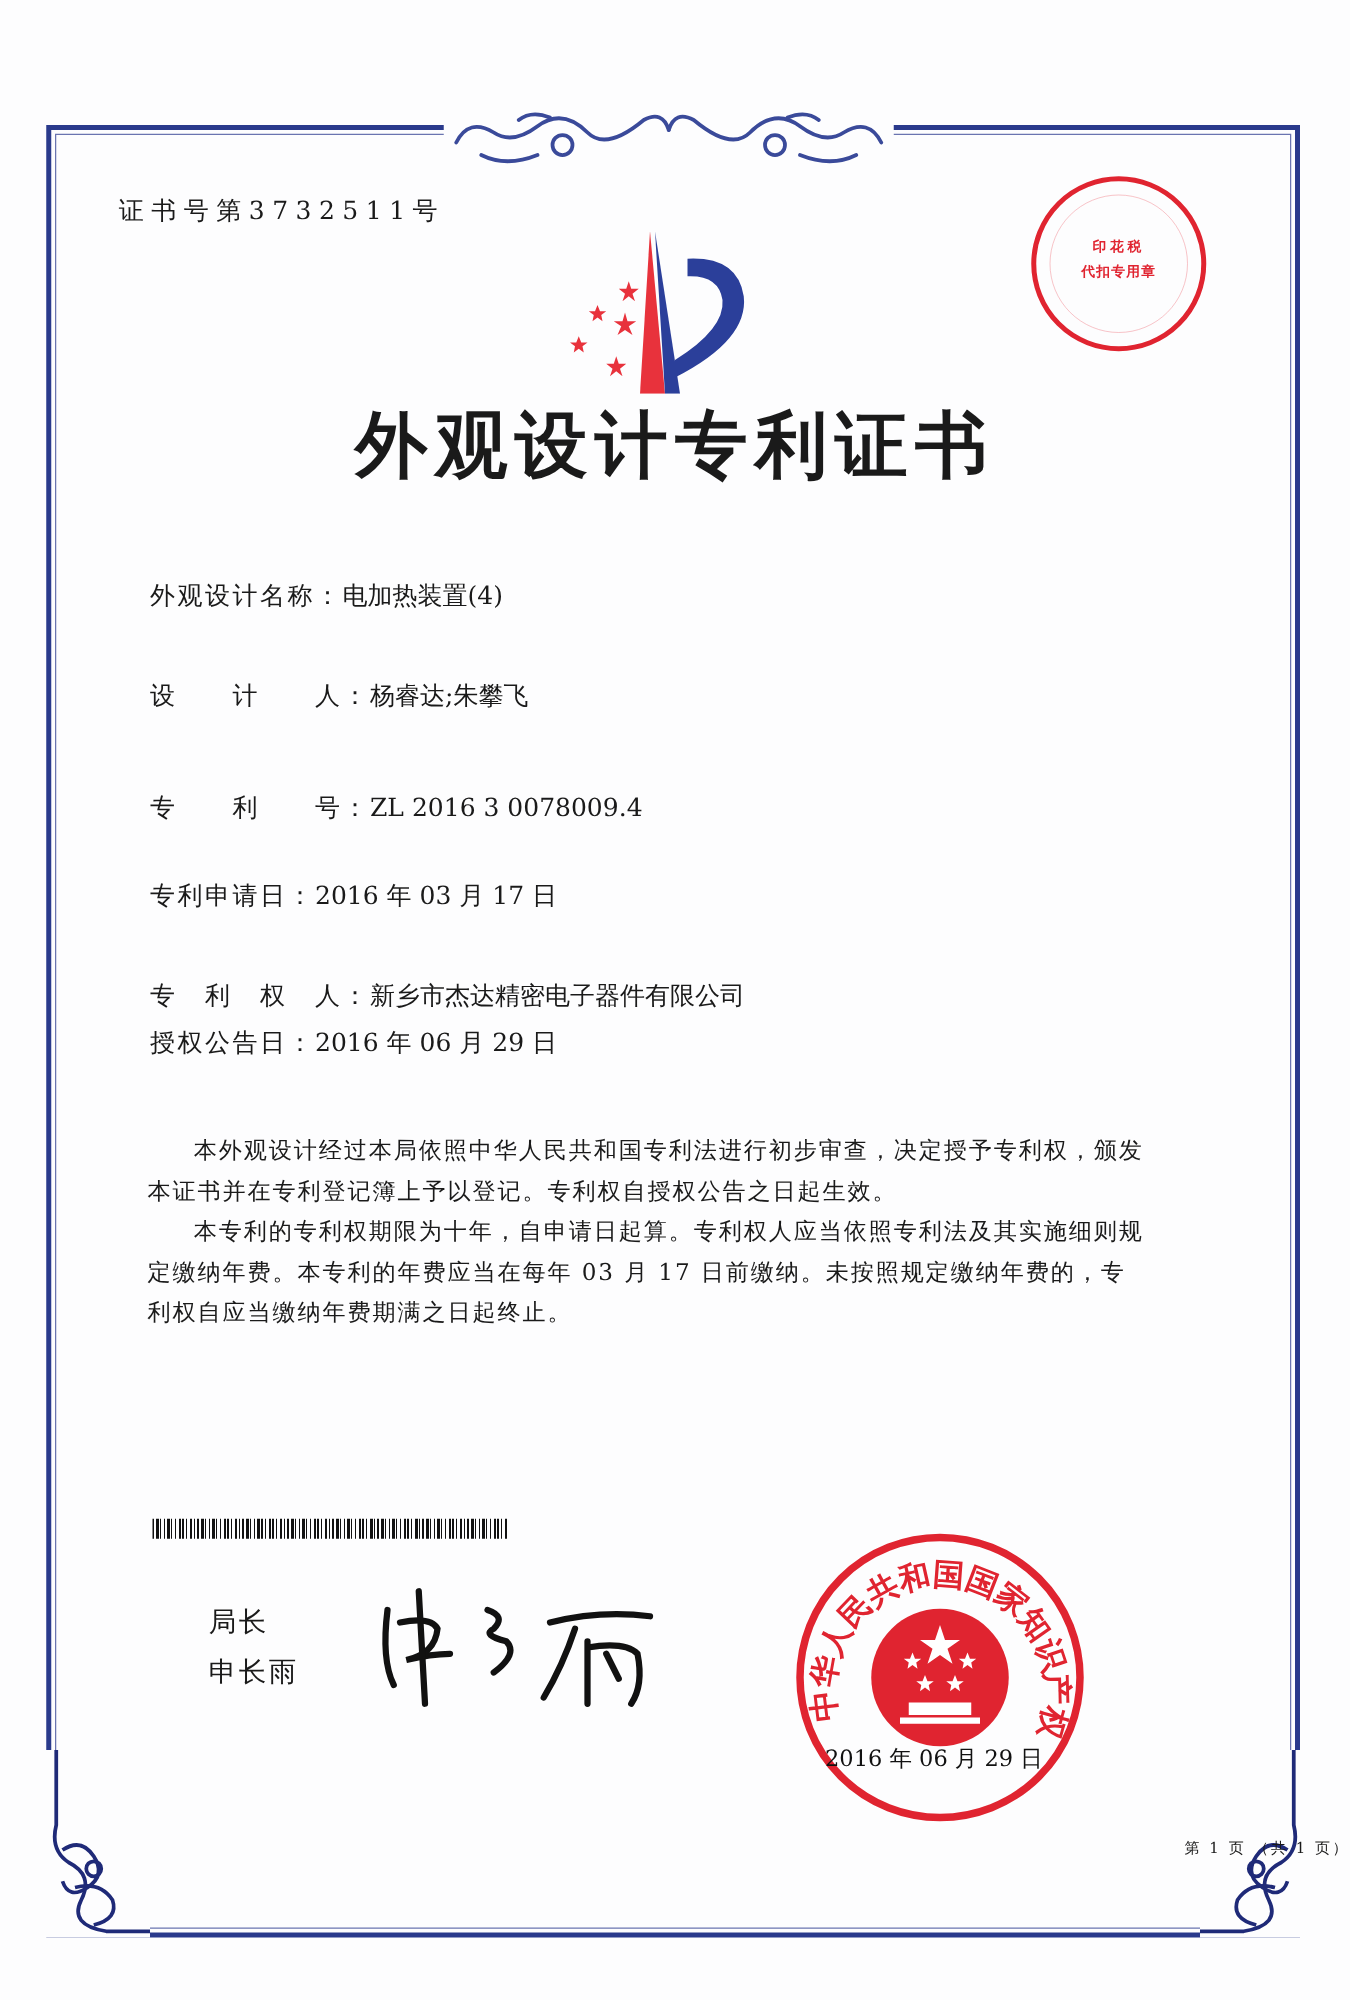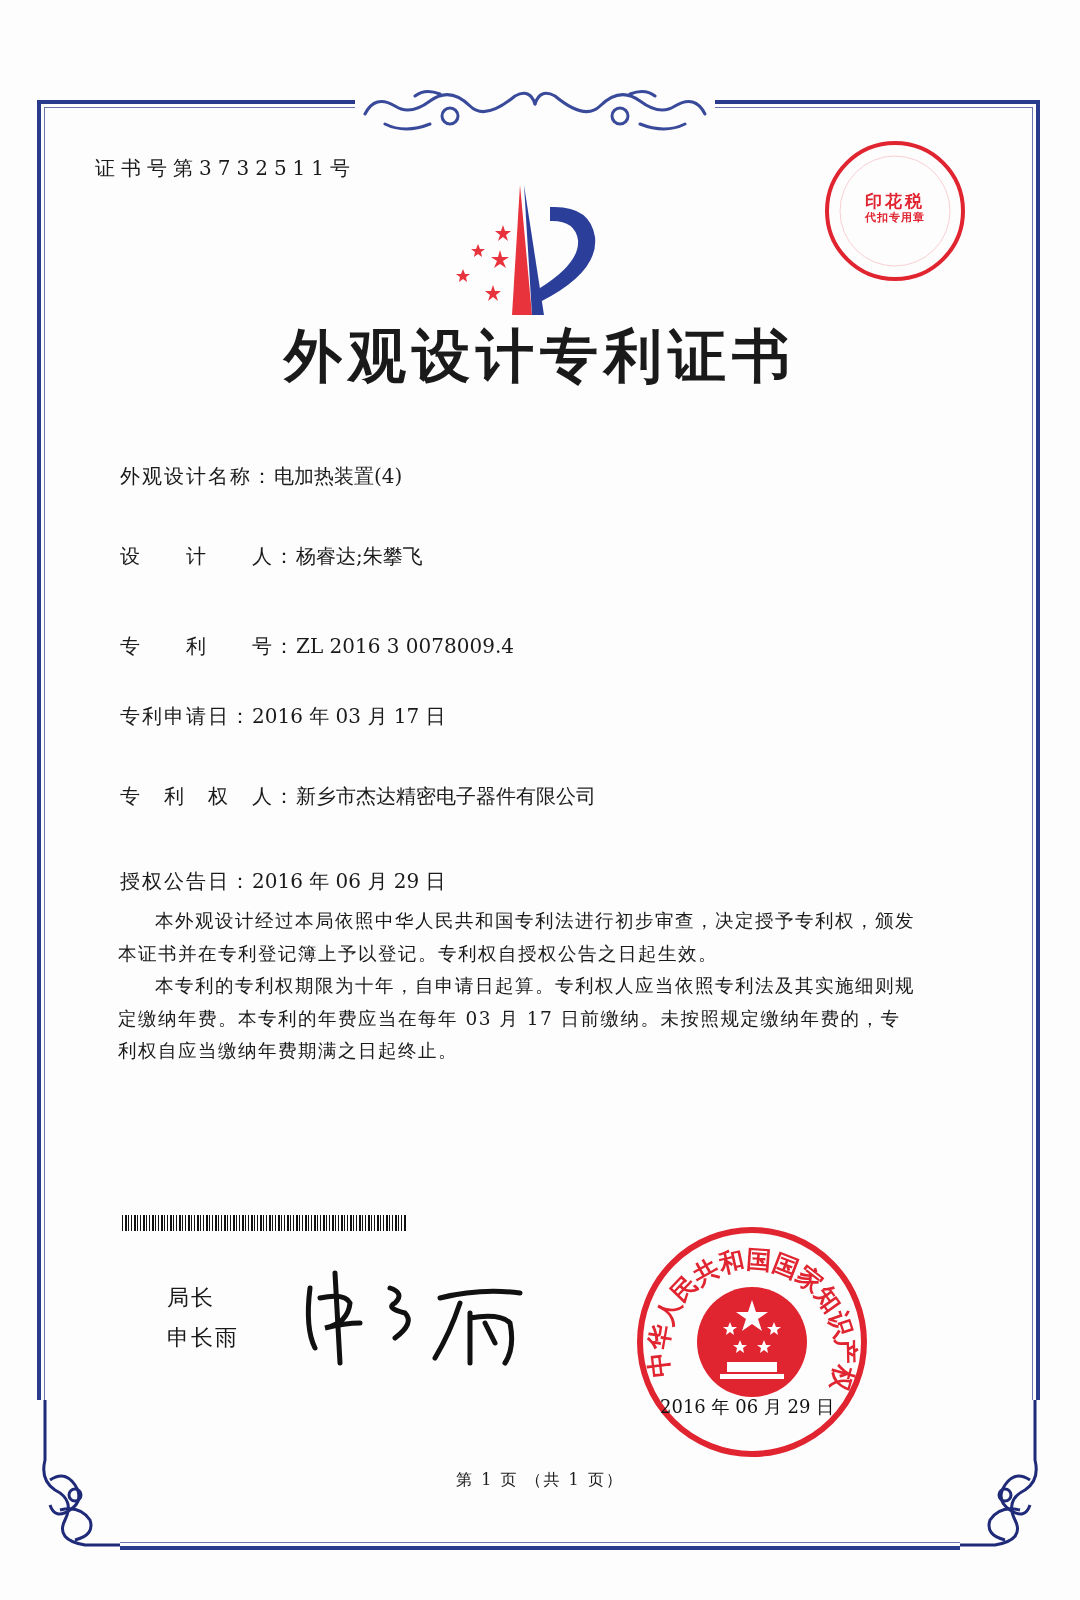--- a/index.html
+++ b/index.html
@@ -52,21 +52,21 @@
     margin-left: 47px;
   }
   .director-title { top: 1283px; }
   .director-name { top: 1323px; }
   .signature { position: absolute; left: 300px; top: 1268px; width: 240px; height: 100px; }
   .seal-bottom { position: absolute; left: 632px; top: 1222px; width: 240px; height: 240px; }
   .seal-date {
     position: absolute; left: 660px; top: 1395px; font-size: 18px; color: #111; white-space: nowrap;
   }
   .page-footer {
-    position: absolute; left: 0; width: 1080px; top: 1470px; text-align: center; font-size: 16px; letter-spacing: 2px;
+    position: absolute; left: 0; width: 1080px; top: 1470px; text-align: right; font-size: 12px; letter-spacing: 2px;
   }
 </style>
 </head>
 <body>
 
 <div class="frame-outer"></div>
 <div class="frame-inner"></div>
 
 <div class="ornament orn-top">
   <svg width="360" height="56" viewBox="0 0 360 56">
@@ -102,21 +102,21 @@
   </svg>
 </div>
 
 <div class="cert-no">证书号第3732511号</div>
 
 <div class="seal-top">
   <svg width="146" height="146" viewBox="0 0 146 146">
     <circle cx="73" cy="73" r="68" fill="none" stroke="#e02430" stroke-width="4"></circle>
     <circle cx="73" cy="73" r="55" fill="none" stroke="#f4a0a6" stroke-width="0.5"></circle>
   </svg>
-  <div style="position:absolute;left:0;top:52px;width:146px;text-align:center;color:#e02430;font-size:17px;font-weight:bold;letter-spacing:3px;">印花税</div>
+  <div style="position:absolute;left:0;top:52px;width:146px;text-align:center;color:#e02430;font-size:11px;font-weight:bold;letter-spacing:3px;">印花税</div>
   <div style="position:absolute;left:0;top:72px;width:146px;text-align:center;color:#e02430;font-size:11px;font-weight:bold;letter-spacing:1px;font-family:Liberation Mono, monospace;">代扣专用章</div>
 </div>
 
 <div class="logo">
   <svg width="180" height="130" viewBox="0 0 180 130">
     <polygon points="100,0 92,130 112,130" fill="#e8323c"></polygon>
     <polygon points="104,0 112,130 124,130" fill="#2b3f9a"></polygon>
     <path d="M130 22 q40 -2 45 30 q4 35 -55 65 l0 -14 q40 -25 38 -48 q-3 -20 -28 -19 z" fill="#2b3f9a"></path>
     <g fill="#e8323c">
       <polygon points="83,40 85,46 91,46 86,50 88,56 83,52 78,56 80,50 75,46 81,46"></polygon>
@@ -138,21 +138,21 @@
 </div>
 <div class="field" style="top:633px;">
   <span class="label">专　　利　　号：</span><span>ZL 2016 3 0078009.4</span>
 </div>
 <div class="field" style="top:703px;">
   <span class="label">专利申请日：</span><span>2016 年 03 月 17 日</span>
 </div>
 <div class="field" style="top:783px;">
   <span class="label">专　利　权　人：</span><span>新乡市杰达精密电子器件有限公司</span>
 </div>
-<div class="field" style="top:868px;">
+<div class="field" style="top:821px;">
   <span class="label">授权公告日：</span><span>2016 年 06 月 29 日</span>
 </div>
 
 <div class="body-text">
   <p>本外观设计经过本局依照中华人民共和国专利法进行初步审查，决定授予专利权，颁发本证书并在专利登记簿上予以登记。专利权自授权公告之日起生效。</p>
   <p>本专利的专利权期限为十年，自申请日起算。专利权人应当依照专利法及其实施细则规定缴纳年费。本专利的年费应当在每年 03 月 17 日前缴纳。未按照规定缴纳年费的，专利权自应当缴纳年费期满之日起终止。</p>
 </div>
 
 <div class="barcode"></div>
 

